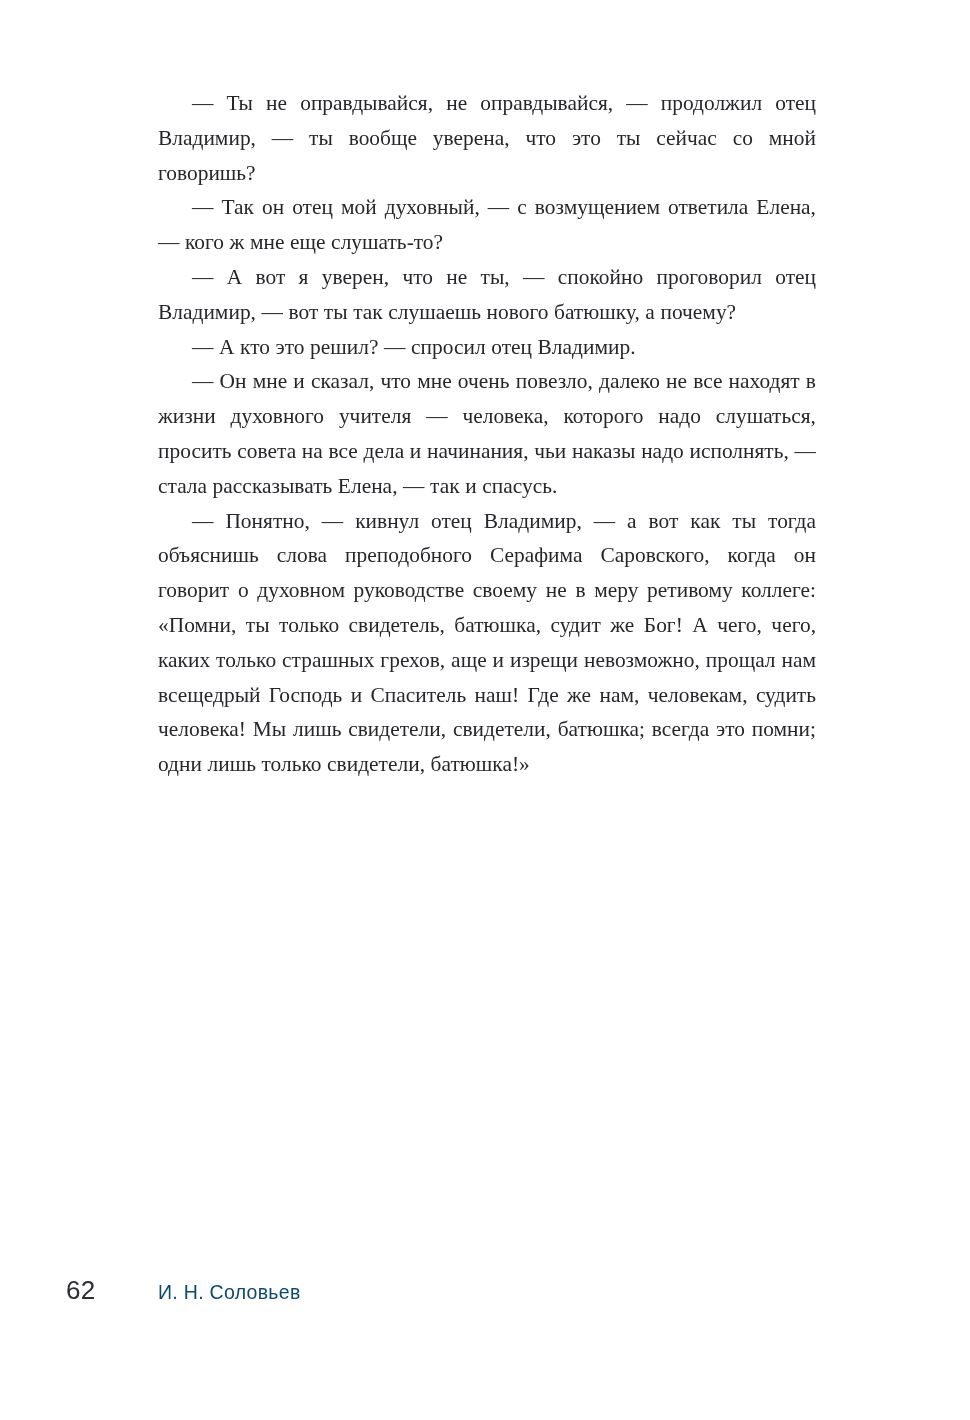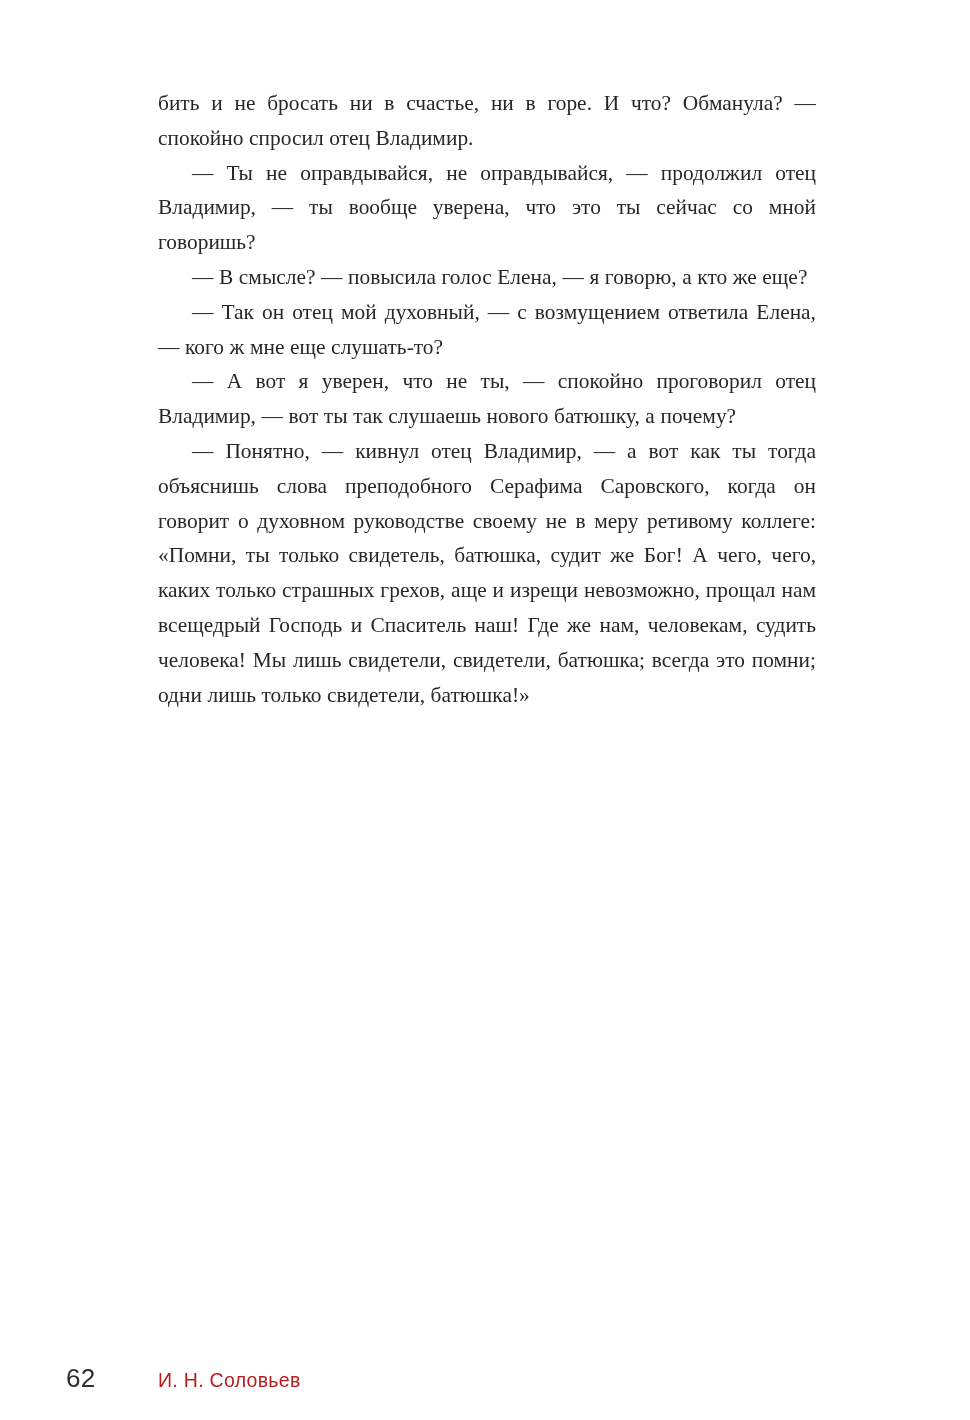--- a/index.html
+++ b/index.html
@@ -51,21 +51,21 @@
 
   
   .para.indent {
     text-indent: 34px;
   }
 
   
   .footer {
     position: absolute;
     left: 0;
-    top: 1362px;
+    top: 1274px;
     width: 780px;
     height: 40px;
   }
 
   .folio {
     position: absolute;
     left: 66px;
     top: 0;
     font-family: "Liberation Sans", "DejaVu Sans", sans-serif;
     font-size: 26px;
@@ -76,35 +76,35 @@
   }
 
   .running-title {
     position: absolute;
     left: 158px;
     top: 6px;
     font-family: "Liberation Sans", "DejaVu Sans", sans-serif;
     font-size: 19.5px;
     line-height: 24px;
     font-weight: 400;
-    color: #b91c1c;
+    color: #0c4a6e;
     letter-spacing: 0.3px;
   }
 </style>
 </head>
 <body>
 
 <div class="page">
 
   <div class="text-column">
-    <p class="para cont">бить и не бросать ни в счастье, ни в горе. И что? Обману­ла? — спокойно спросил отец Владимир.</p>
     <p class="para indent">— Ты не оправдывайся, не оправдывайся, — продол­жил отец Владимир, — ты вообще уверена, что это ты сей­час со мной говоришь?</p>
-    <p class="para indent">— В смысле? — повысила голос Елена, — я говорю, а кто же еще?</p>
     <p class="para indent">— Так он отец мой духовный, — с возмущением отве­тила Елена, — кого ж мне еще слушать-то?</p>
     <p class="para indent">— А вот я уверен, что не ты, — спокойно проговорил отец Владимир, — вот ты так слушаешь нового батюшку, а почему?</p>
+    <p class="para indent">— А кто это решил? — спросил отец Владимир.</p>
+    <p class="para indent">— Он мне и сказал, что мне очень повезло, далеко не все находят в жизни духовного учителя — человека, которого надо слушаться, просить совета на все дела и на­чинания, чьи наказы надо исполнять, — стала рассказы­вать Елена, — так и спасусь.</p>
     <p class="para indent">— Понятно, — кивнул отец Владимир, — а вот как ты тогда объяснишь слова преподобного Серафима Са­ровского, когда он говорит о духовном руководстве сво­ему не в меру ретивому коллеге: «Помни, ты только сви­детель, батюшка, судит же Бог! А чего, чего, каких только страшных грехов, аще и изрещи невозможно, прощал нам всещедрый Господь и Спаситель наш! Где же нам, человекам, судить человека! Мы лишь свидетели, сви­детели, батюшка; всегда это помни; одни лишь только свидетели, батюшка!»</p>
   </div>
 
   <div class="footer">
     <div class="folio">62</div>
     <div class="running-title">И. Н. Соловьев</div>
   </div>
 
 </div>
 

